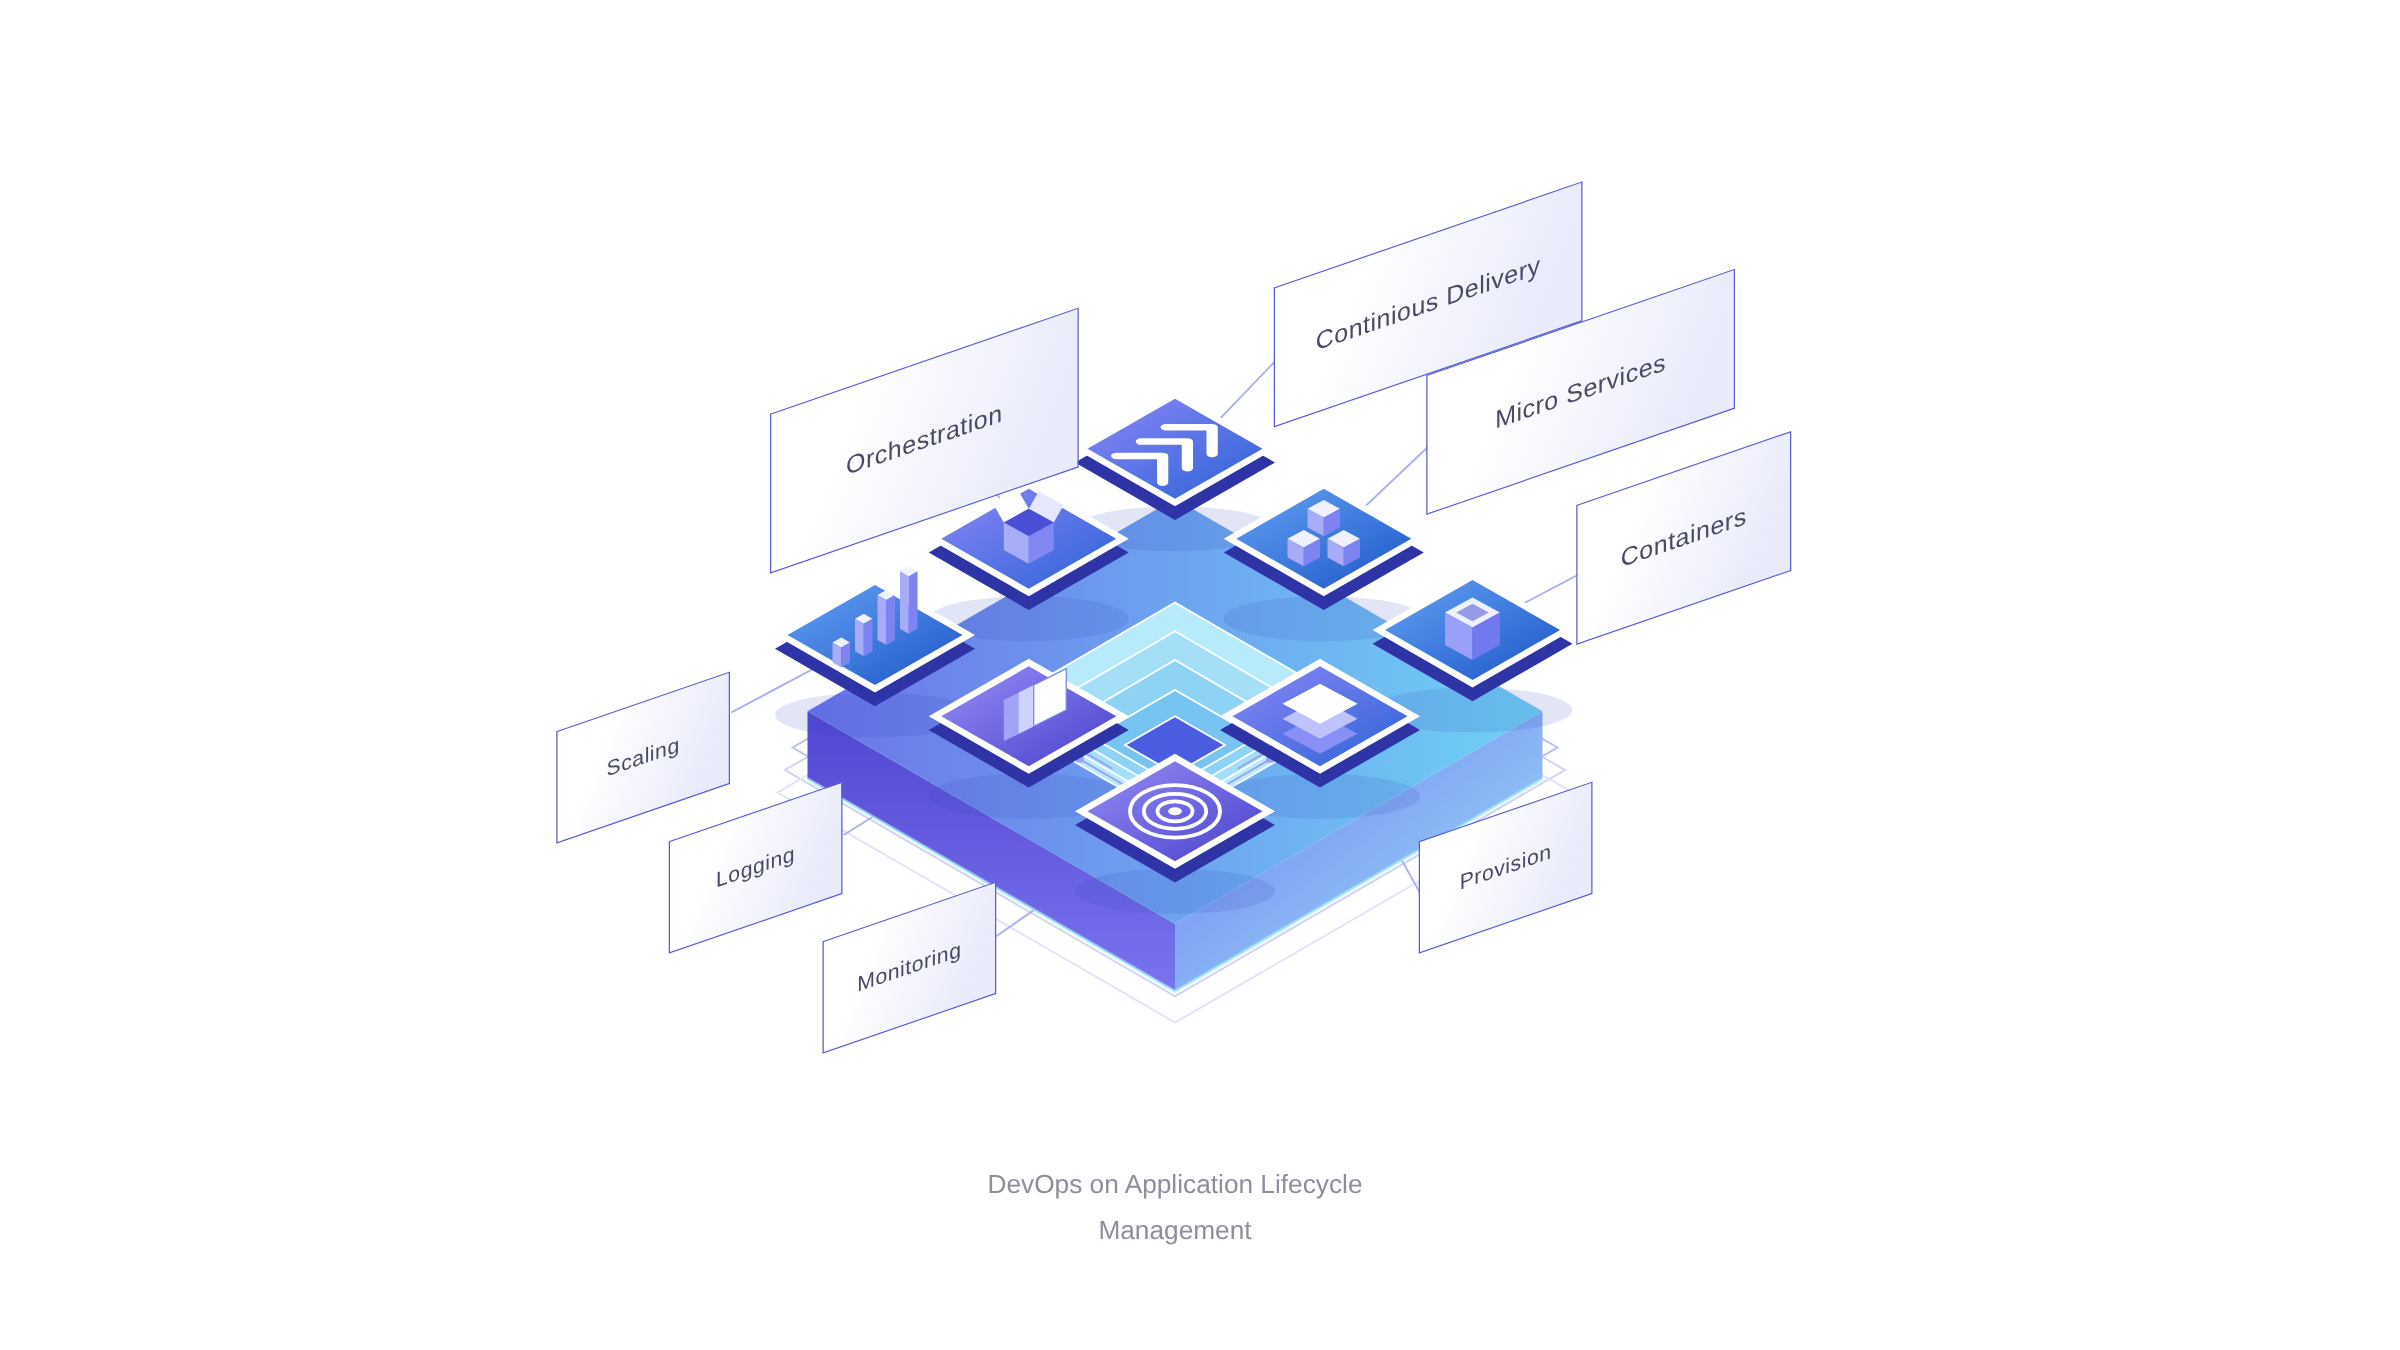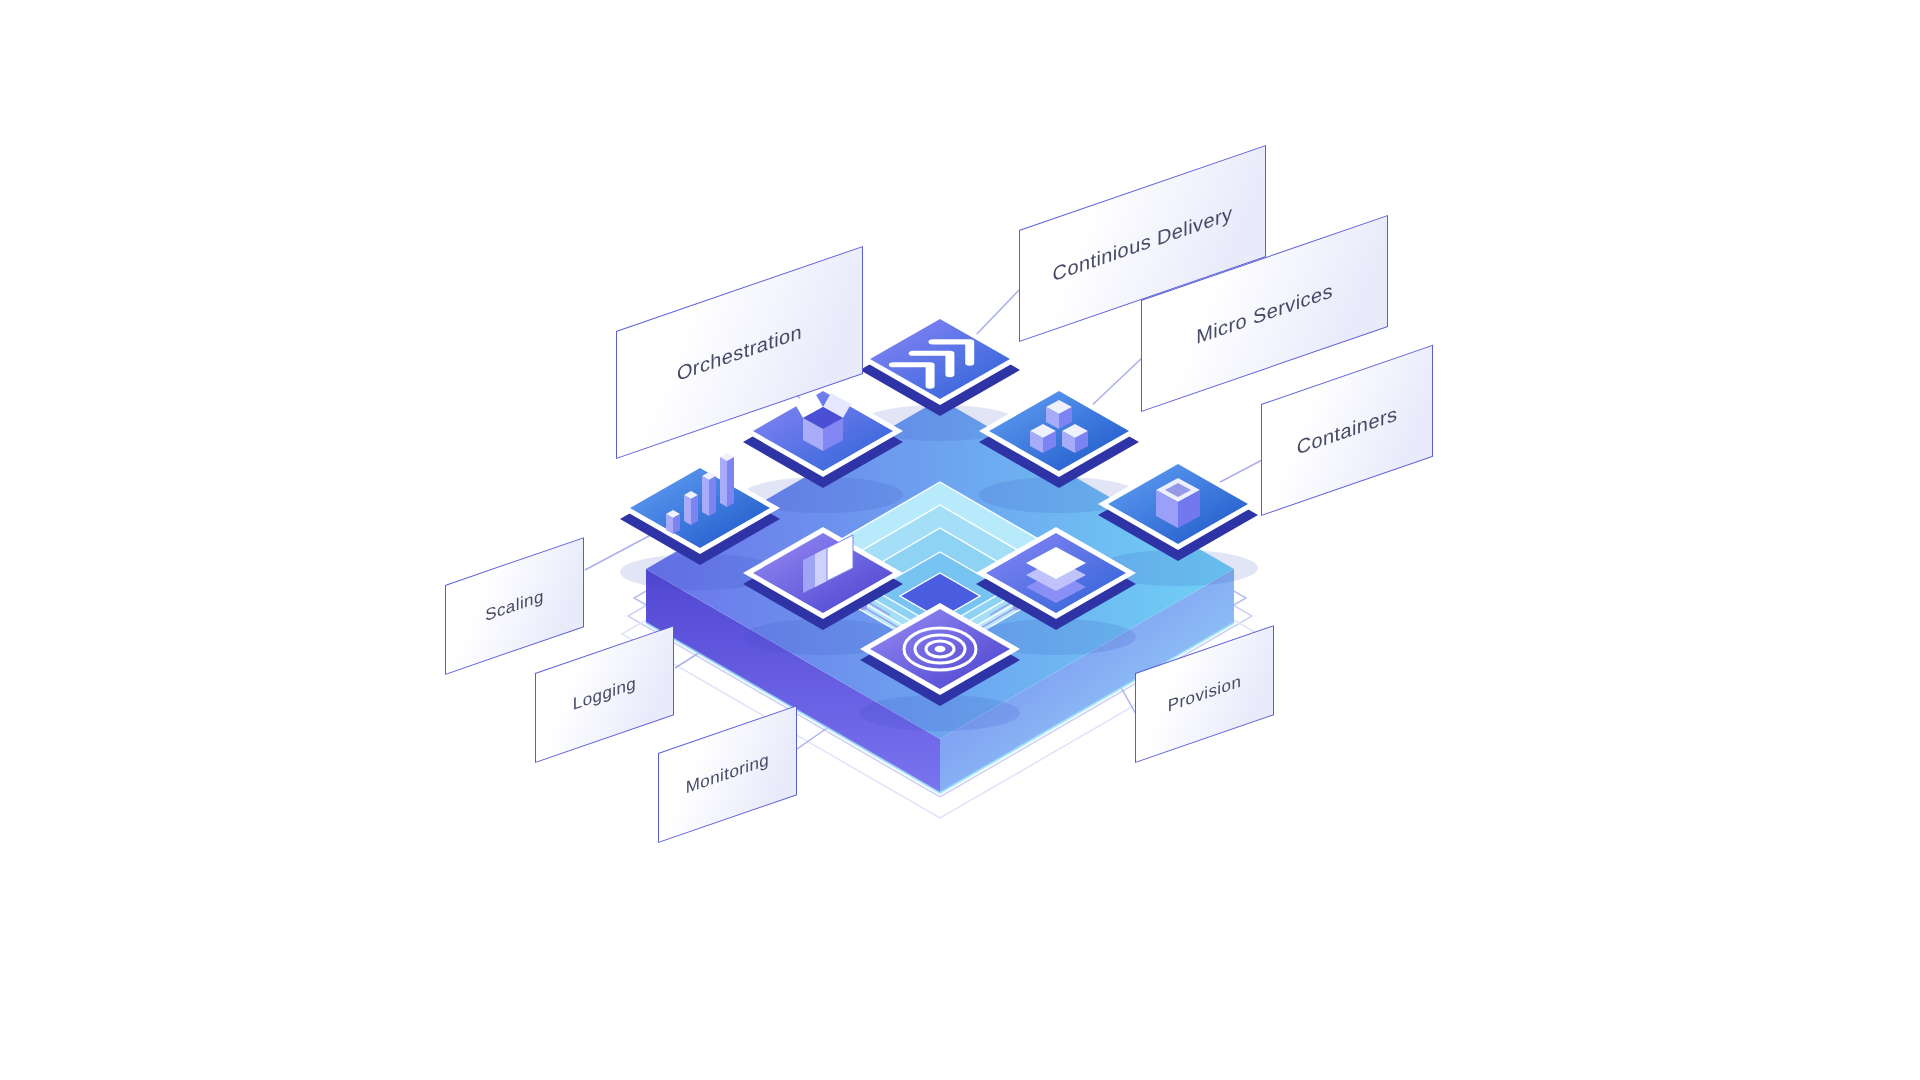--- a/index.html
+++ b/index.html
@@ -256,14 +256,18 @@
 </div>
 
 <div class="label small" style="left:658px;top:753px;width:137px;height:88px;">
   <span>Monitoring</span>
 </div>
 
 <div class="label small" style="left:1135px;top:673px;width:137px;height:88px;">
   <span>Provision</span>
 </div>
 
+<div class="title-block">
+  <div>DevOps on Application Lifecycle</div>
+  <div>Management</div>
+</div>
 
 </div>
 
 </body></html>

